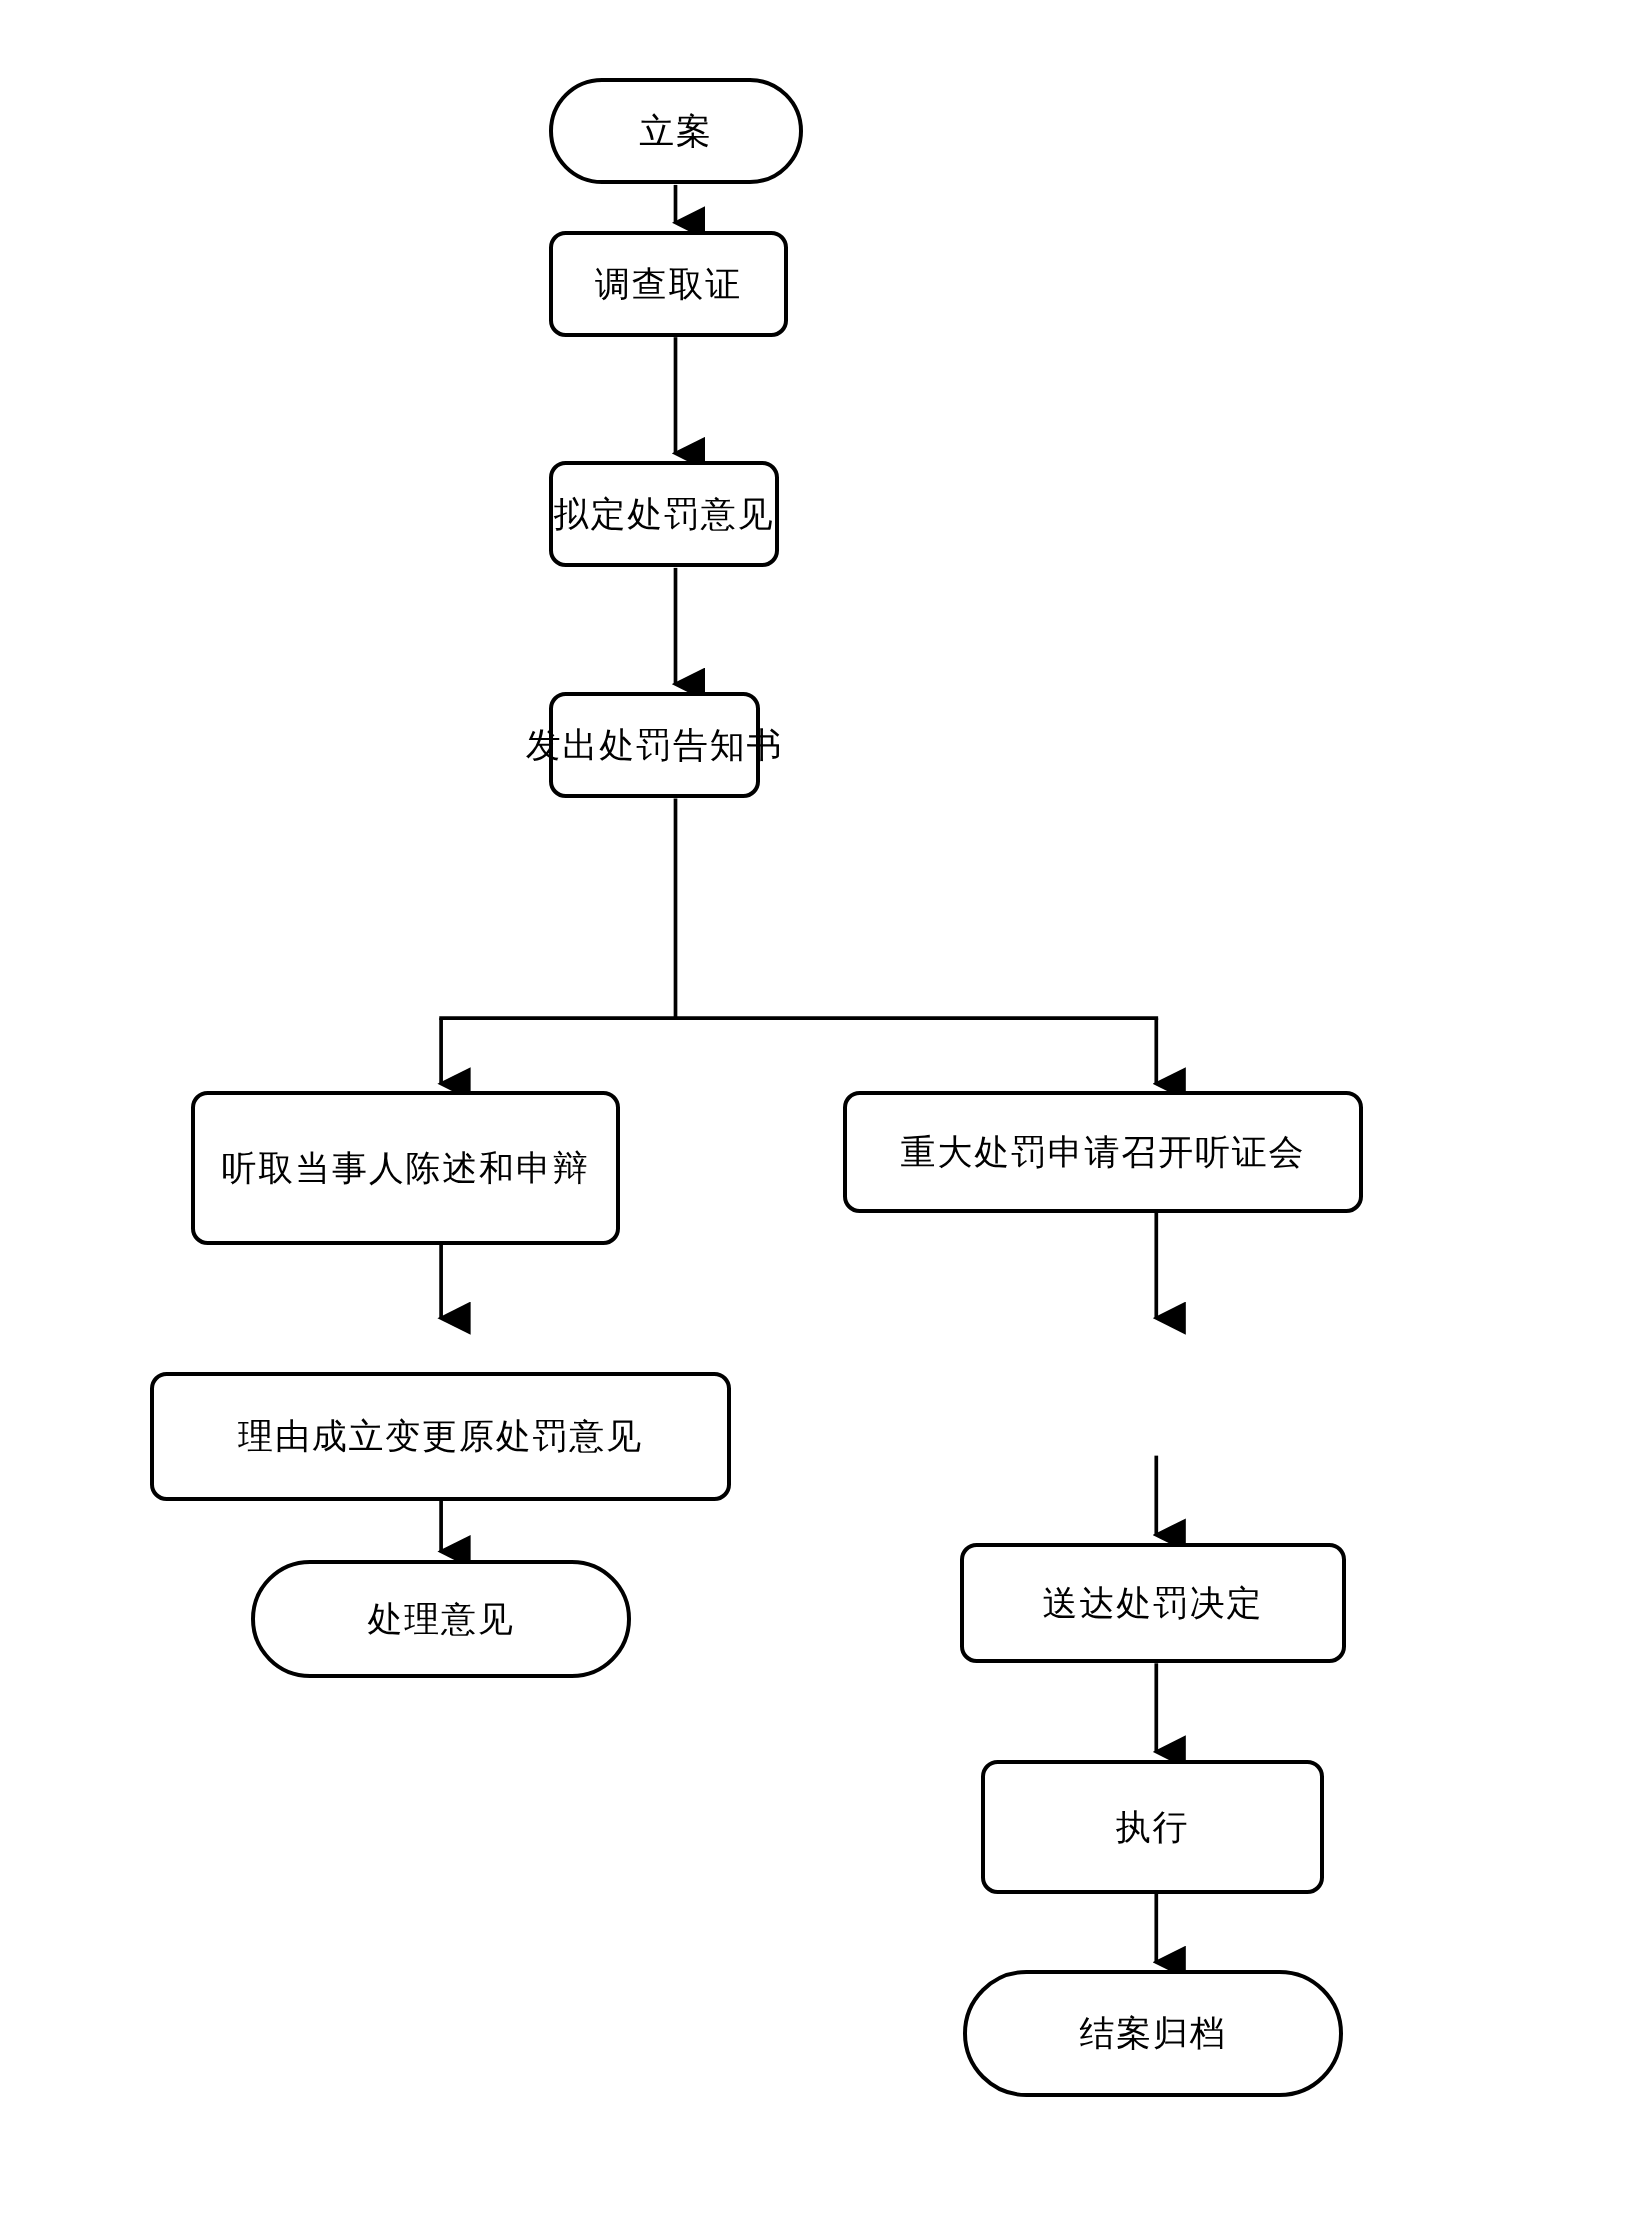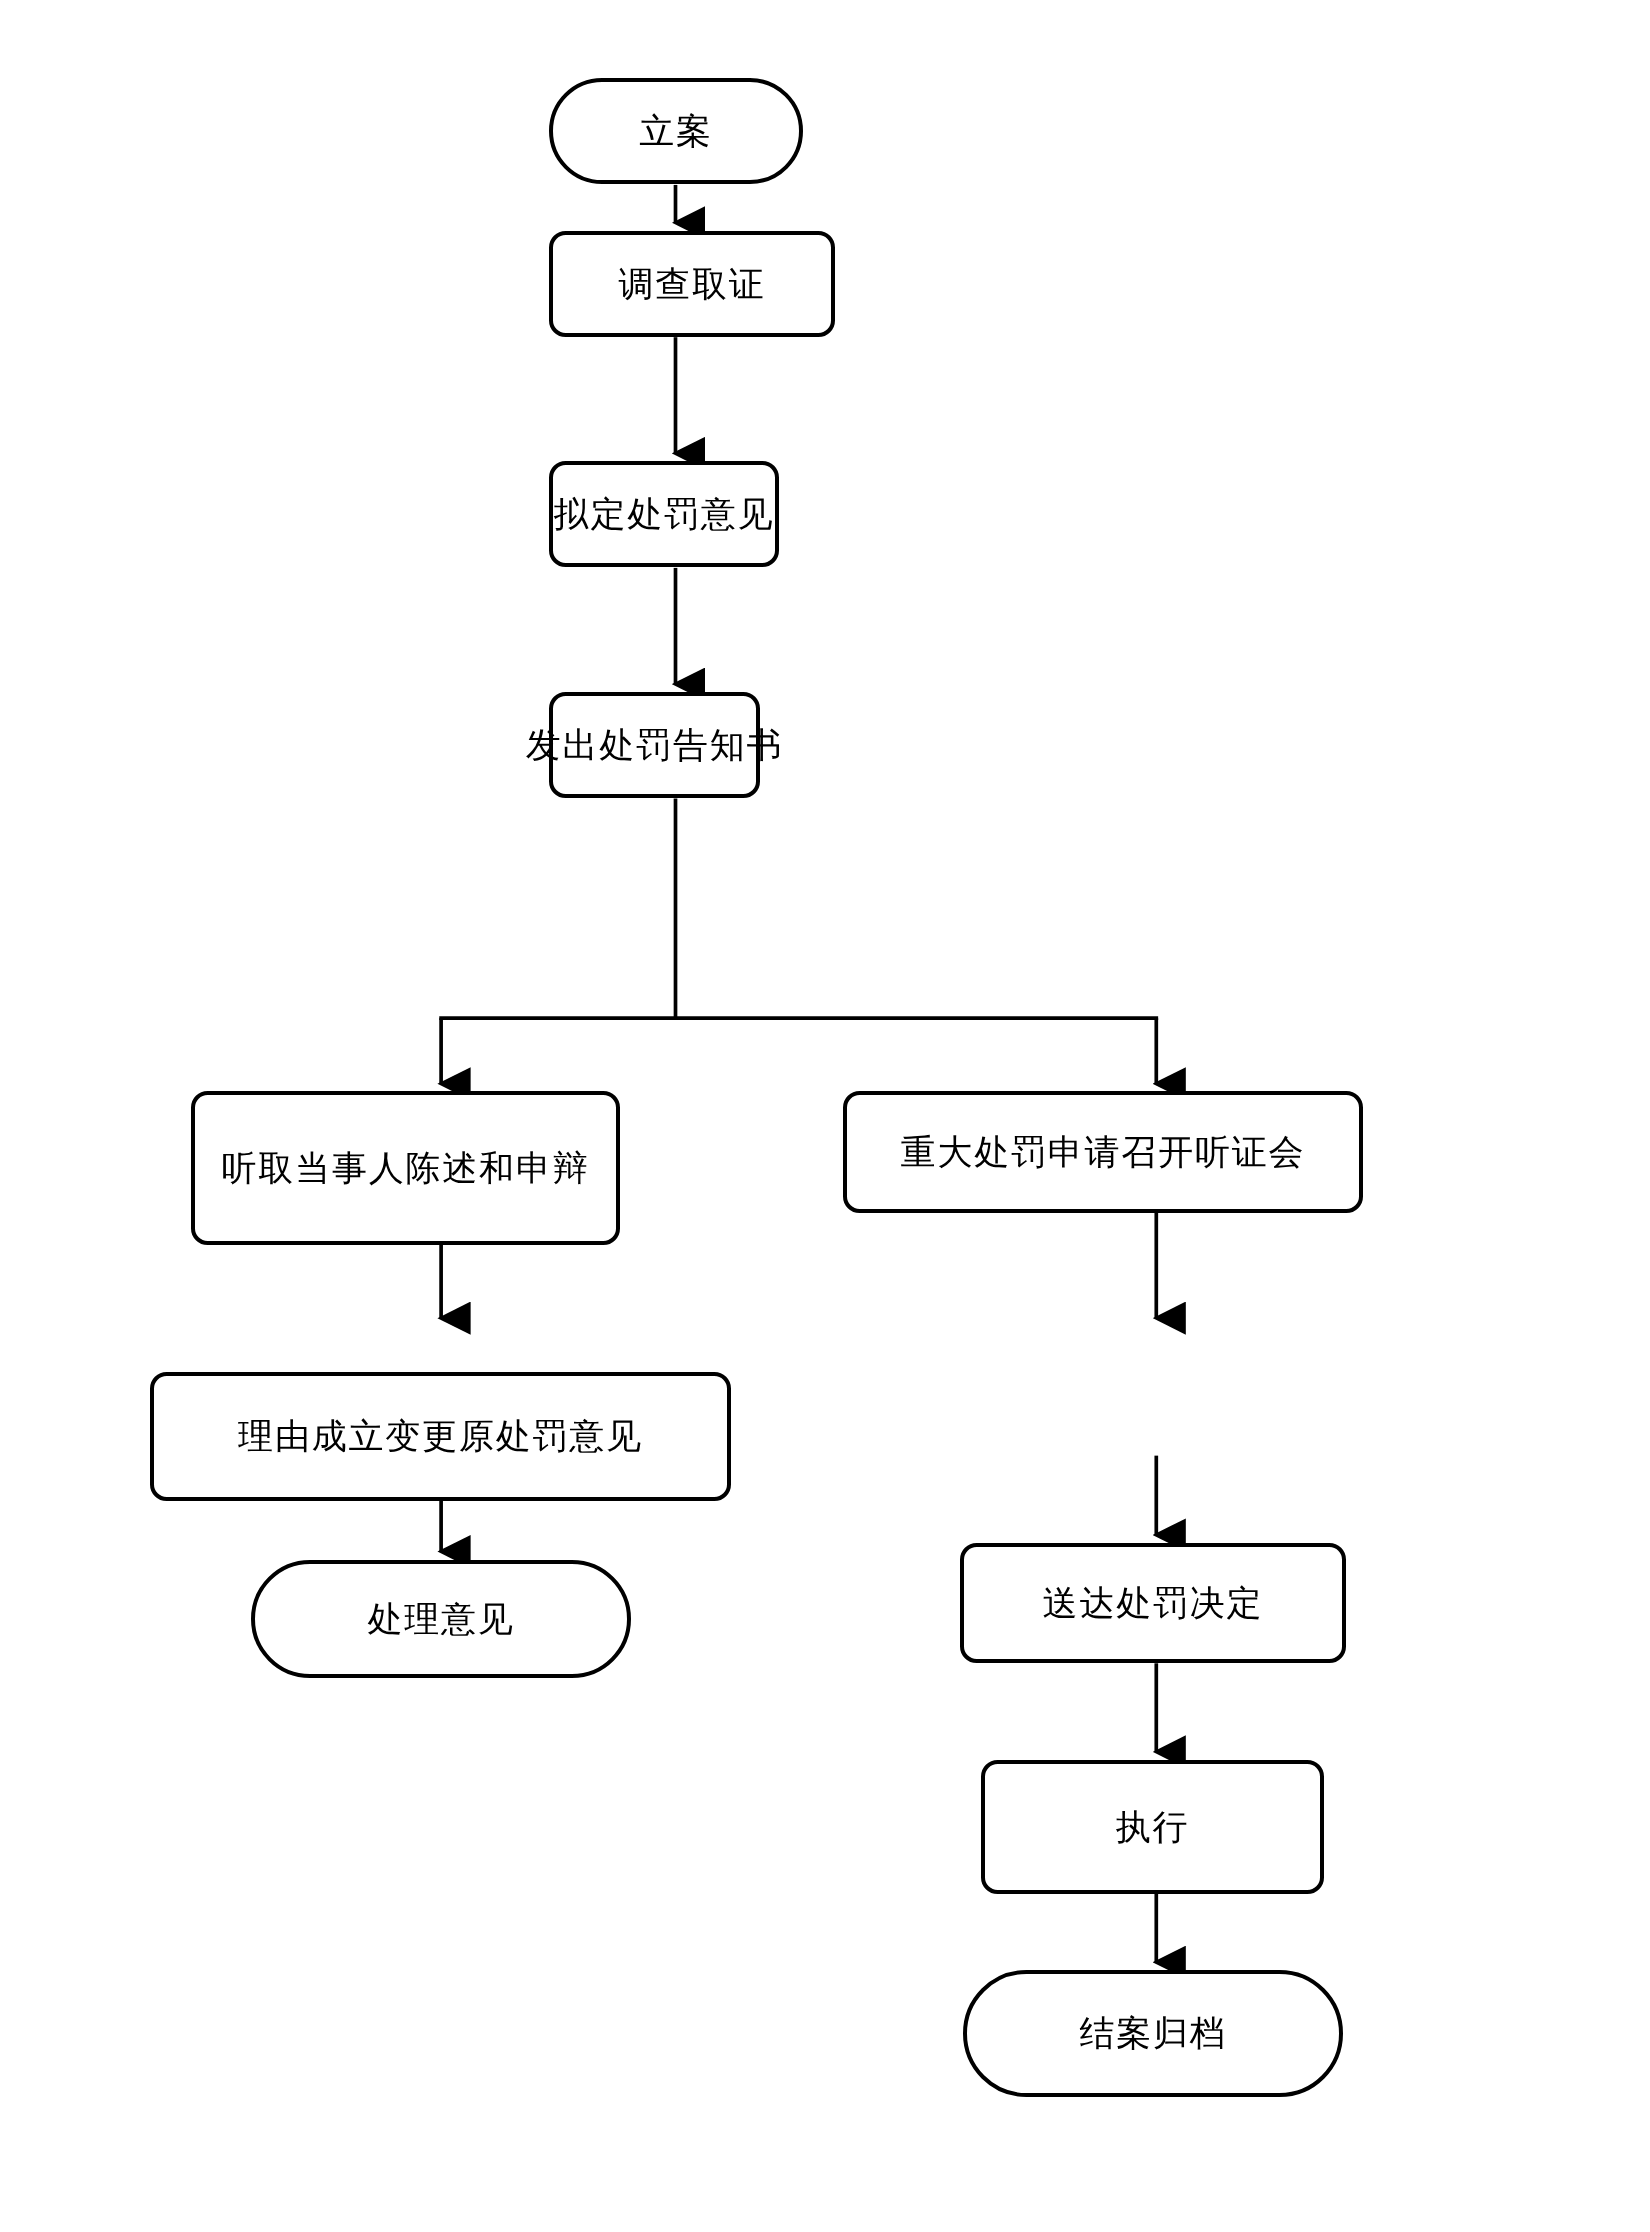--- a/index.html
+++ b/index.html
@@ -86,21 +86,21 @@
 
     <line x1="1253" y1="1802" x2="1253" y2="1898" stroke="#000000" stroke-width="4" marker-end="url(#arrowhead)"></line>
 
     <line x1="1253" y1="2037" x2="1253" y2="2126" stroke="#000000" stroke-width="4" marker-end="url(#arrowhead)"></line>
   </svg>
 
   <div class="node pill" id="node-n1" style="left: 549px; top: 78px; width: 254px; height: 106px;">
     <span class="node-label">立案</span>
   </div>
 
-  <div class="node rect" id="node-n2" style="left: 549px; top: 231px; width: 286px; height: 106px; text-align: center;">
+  <div class="node rect" id="node-n2" style="left: 549px; top: 231px; width: 239px; height: 106px; text-align: center;">
     <span class="node-label">调查取证</span>
   </div>
 
   <div class="node rect" id="node-n3" style="left: 549px; top: 461px; width: 230px; height: 106px;">
     <span class="node-label">拟定处罚意见</span>
   </div>
 
   <div class="node rect" id="node-n4" style="left: 549px; top: 692px; width: 211px; height: 106px;">
     <span class="node-label">发出处罚告知书</span>
   </div>

